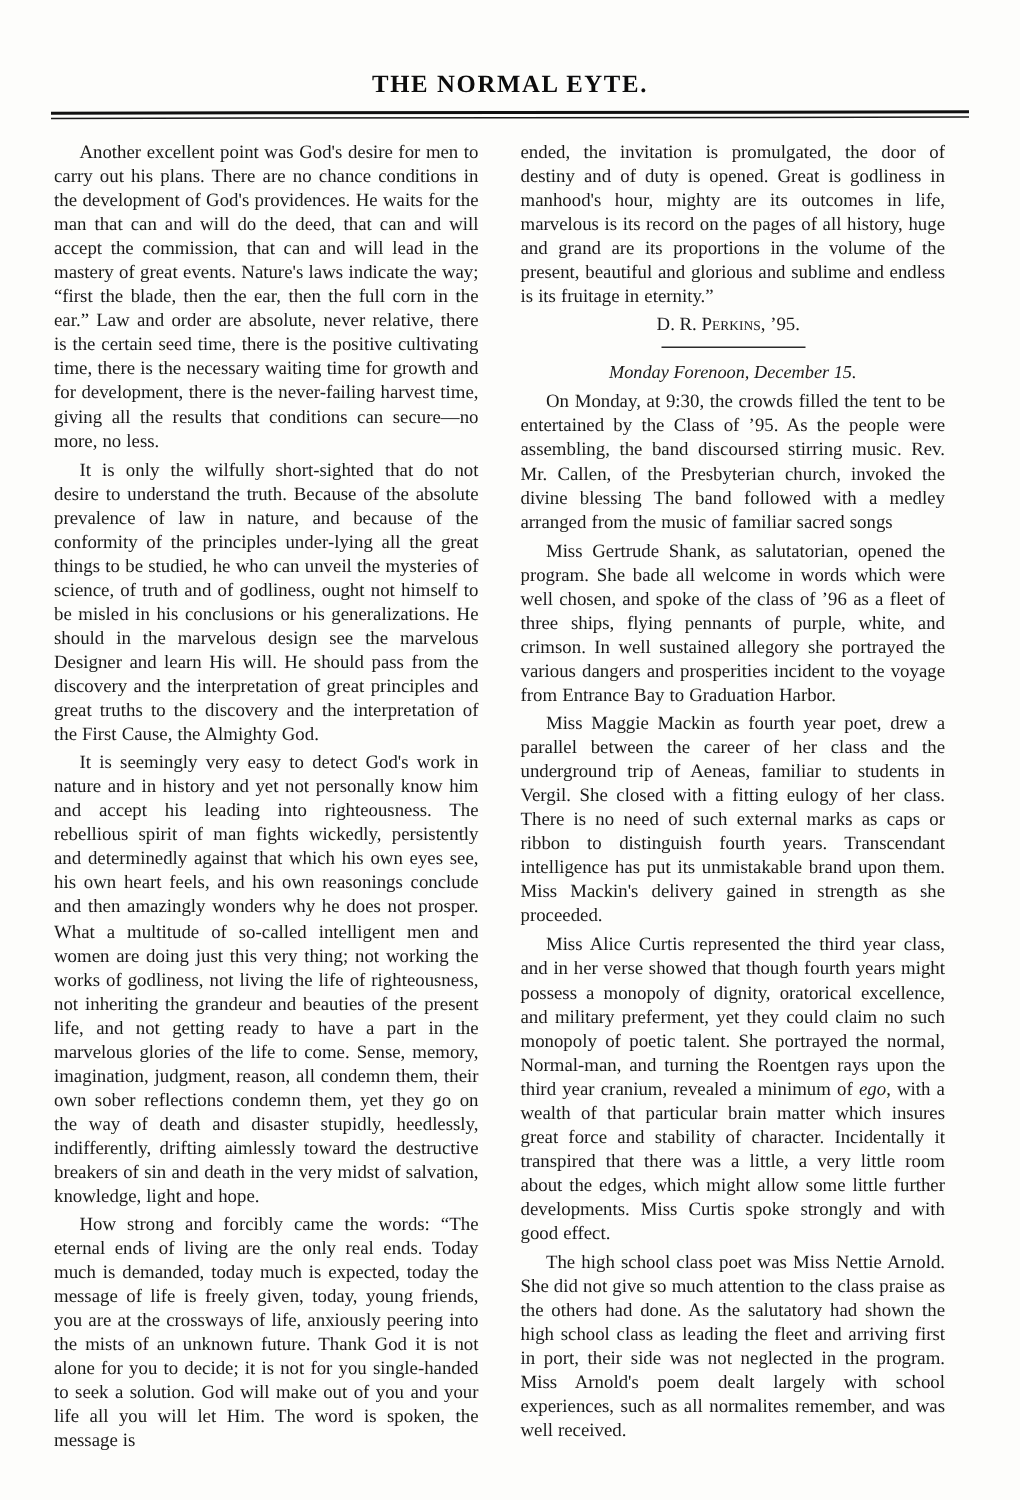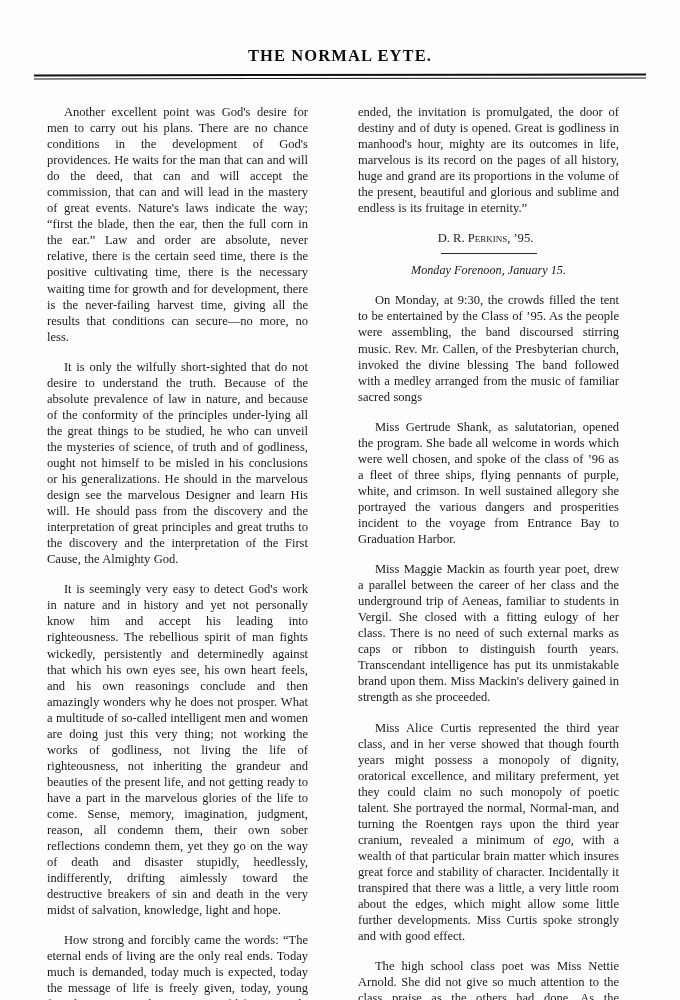--- a/index.html
+++ b/index.html
@@ -42,21 +42,21 @@
     display: flex;
     gap: 22px;
     padding: 11px 33px 0 33px;
     box-sizing: border-box;
   }
   .col {
     width: 289px;
     flex: 0 0 289px;
   }
   p.body-text {
-    margin: 14px;
+    margin: 3px;
     text-align: justify;
     text-justify: inter-word;
     font-size: 12.55px;
     line-height: 16.05px;
     text-indent: 1.35em;
     hyphens: manual;
     word-spacing: 0.02em;
   }
   p.body-text.cont {
     text-indent: 0;
@@ -111,21 +111,21 @@
       <p class="body-text">It is seemingly very easy to detect God's work in nature and in history and yet not personally know him and accept his leading into righteousness. The rebellious spirit of man fights wickedly, persistently and determinedly against that which his own eyes see, his own heart feels, and his own reasonings conclude and then amazingly wonders why he does not prosper. What a multitude of so-called intelligent men and women are doing just this very thing; not working the works of godliness, not living the life of righteousness, not inheriting the grandeur and beauties of the present life, and not getting ready to have a part in the marvelous glories of the life to come. Sense, memory, imagination, judgment, reason, all condemn them, their own sober reflections condemn them, yet they go on the way of death and disaster stupidly, heedlessly, indifferently, drifting aimlessly toward the destructive breakers of sin and death in the very midst of salvation, knowledge, light and hope.</p>
       <p class="body-text">How strong and forcibly came the words: “The eternal ends of living are the only real ends. Today much is demanded, today much is expected, today the message of life is freely given, today, young friends, you are at the crossways of life, anxiously peering into the mists of an unknown future. Thank God it is not alone for you to decide; it is not for you single-handed to seek a solution. God will make out of you and your life all you will let Him. The word is spoken, the message is</p>
     </div>
 
     <div class="col">
       <p class="body-text cont">ended, the invitation is promulgated, the door of destiny and of duty is opened. Great is godliness in manhood's hour, mighty are its outcomes in life, marvelous is its record on the pages of all history, huge and grand are its proportions in the volume of the present, beautiful and glorious and sublime and endless is its fruitage in eternity.”</p>
       <p class="signature smallcaps">D. R. Perkins, ’95.</p>
 
       <div class="divider-short"></div>
 
-      <div class="section-subtitle">Monday Forenoon, January 15.</div>
+      <div class="section-subtitle">Monday Forenoon, December 15.</div>
 
       <p class="body-text">On Monday, at 9:30, the crowds filled the tent to be entertained by the Class of ’95. As the people were assembling, the band discoursed stirring music. Rev. Mr. Callen, of the Presbyterian church, invoked the divine blessing  The band followed with a medley arranged from the music of familiar sacred songs</p>
       <p class="body-text">Miss Gertrude Shank, as salutatorian, opened the program. She bade all welcome in words which were well chosen, and spoke of the class of ’96 as a fleet of three ships, flying pennants of purple, white, and crimson. In well sustained allegory she portrayed the various dangers and prosperities incident to the voyage from Entrance Bay to Graduation Harbor.</p>
       <p class="body-text">Miss Maggie Mackin as fourth year poet, drew a parallel between the career of her class and the underground trip of Aeneas, familiar to students in Vergil. She closed with a fitting eulogy of her class. There is no need of such external marks as caps or ribbon to distinguish fourth years. Transcendant intelligence has put its unmistakable brand upon them. Miss Mackin's delivery gained in strength as she proceeded.</p>
 
       <p class="body-text"><span>Miss Alice Curtis represented the third year class, and in her verse showed that though fourth years might possess a monopoly of dignity, oratorical excellence, and military preferment, yet they could claim no such monopoly of poetic talent. She portrayed the normal, Normal-man, and turning the Roentgen rays upon the third year cranium, revealed a minimum of </span><em class="inline-italic">ego</em><span>, with a wealth of that particular brain matter which insures great force and stability of character. Incidentally it transpired that there was a little, a very little room about the edges, which might allow some little further developments. Miss Curtis spoke strongly and with good effect.</span></p>
 
       <p class="body-text">The high school class poet was Miss Nettie Arnold. She did not give so much attention to the class praise as the others had done. As the salutatory had shown the high school class as leading the fleet and arriving first in port, their side was not neglected in the program. Miss Arnold's poem dealt largely with school experiences, such as all normalites remember, and was well received.</p>
     </div>
 

